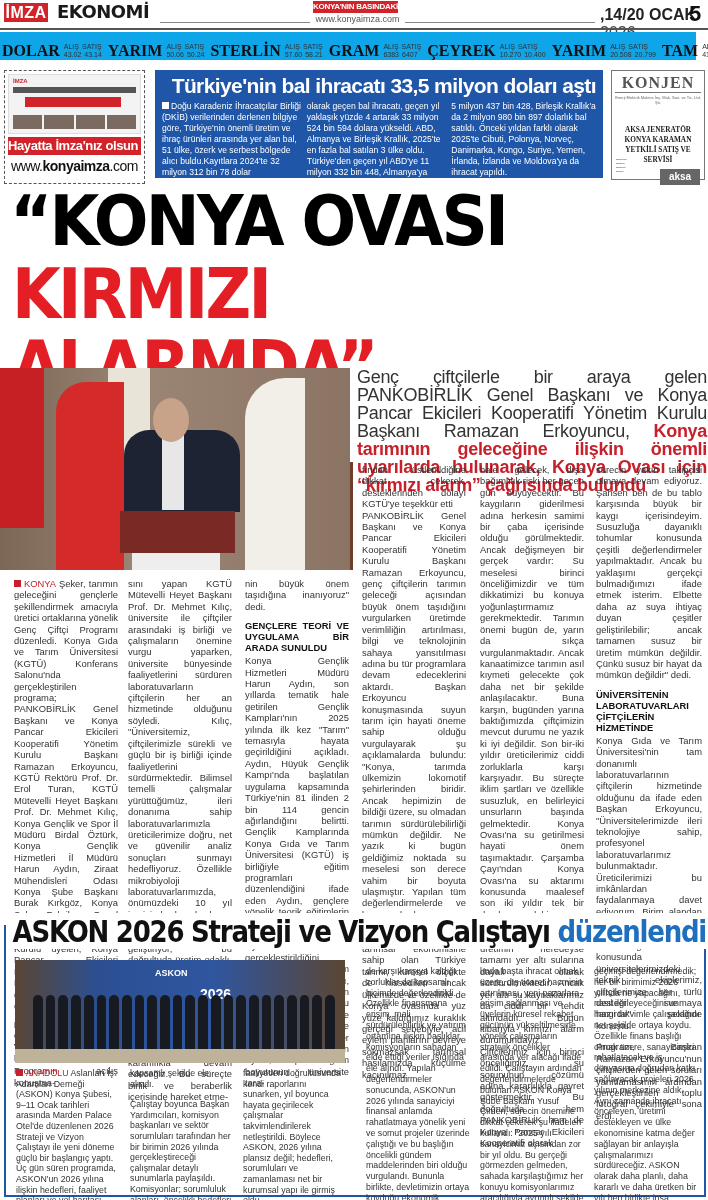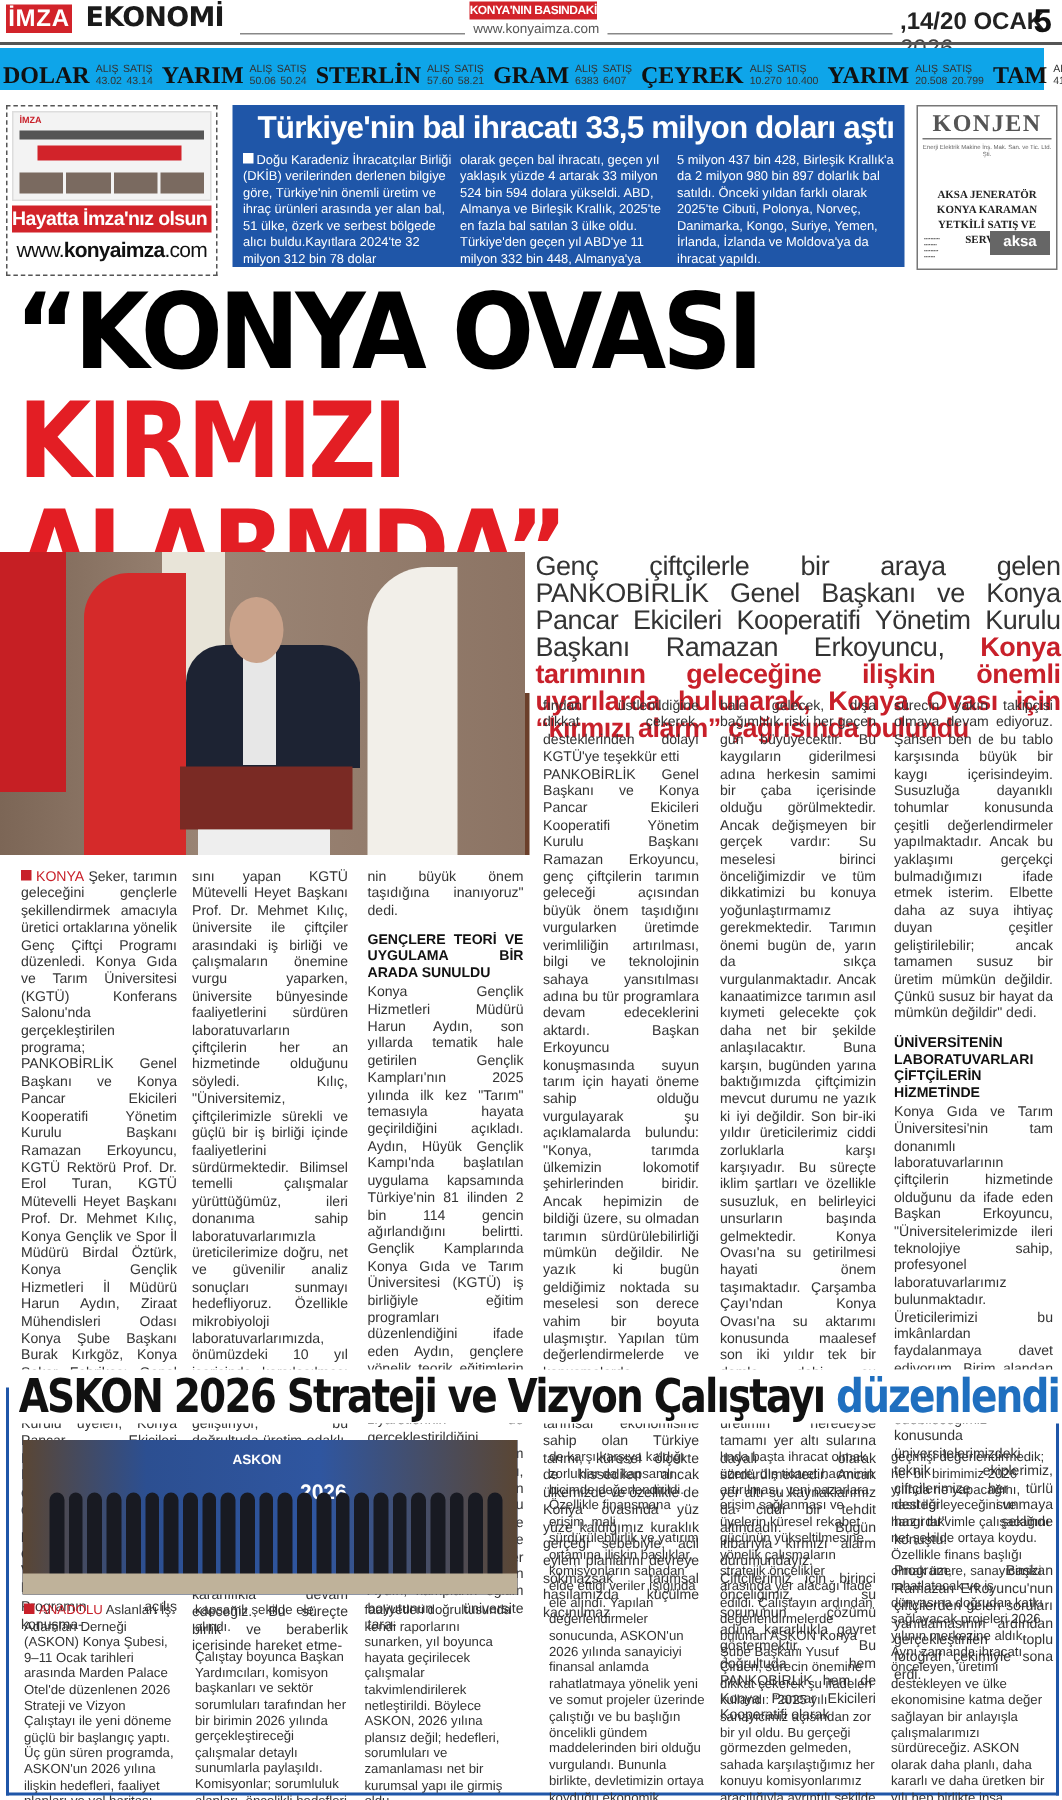--- a/index.html
+++ b/index.html
@@ -37,21 +37,21 @@
 #bluebox h2{font-size:21px;font-weight:bold;text-align:right;letter-spacing:-0.6px;line-height:24px}
 #bluebox .cols{display:flex;margin-top:3px;font-size:8.6px;line-height:11px}
 #bluebox .cols p{flex:1}
 .sq{display:inline-block;width:7px;height:7px;background:#fff;margin-right:2px}
 
 #konjen{left:611px;top:70px;width:94px;height:110px;border:1px solid #777;padding:3px;text-align:center}
 #konjen .brand{font-family:"Liberation Serif",serif;font-weight:bold;font-size:16px;color:#555;letter-spacing:1px;border-bottom:1px solid #777;line-height:18px}
 #konjen .sub{font-size:4px;color:#666;margin-top:2px}
 #konjen .main{font-family:"Liberation Serif",serif;font-size:7.3px;color:#222;line-height:10px;margin-top:20px;font-weight:bold}
 #konjen .addr{position:absolute;left:4px;top:86px;width:44px;font-size:3px;color:#666;line-height:4px;text-align:left}
-#konjen .aksa{position:absolute;right:4px;top:83px;width:40px;height:16px;background:#666;color:#fff;font-size:10px;font-weight:bold;line-height:16px}
+#konjen .aksa{position:absolute;right:4px;top:98px;width:40px;height:16px;background:#666;color:#fff;font-size:10px;font-weight:bold;line-height:16px}
 
 #hl1{left:10px;top:185px;width:700px;font-family:"DejaVu Sans",sans-serif;font-weight:bold;font-size:70px;line-height:72px;color:#000;letter-spacing:-3px;transform:scaleX(0.92);transform-origin:left}
 #hl2{left:12px;top:258px;font-family:"DejaVu Sans",sans-serif;font-weight:bold;font-size:70px;line-height:72px;color:#e31e24;letter-spacing:-3px;transform:scaleX(0.9);transform-origin:left}
 
 #photo1{left:0;top:368px;width:350px;height:202px;background:#8c7664;overflow:hidden}
 #photo1 .wall{position:absolute;inset:0;background:linear-gradient(90deg,#7c6656 0,#9b8575 40%,#8c7464 100%)}
 #photo1 .flagL{position:absolute;left:0;top:0;width:44px;height:160px;background:#c61f24}
 #photo1 .flag2{position:absolute;left:56px;top:14px;width:68px;height:190px;background:#d52a2a;border-radius:30px 0 0 0}
 #photo1 .banner{position:absolute;left:108px;top:0;width:42px;height:150px;background:#e8e4d8}
 #photo1 .flagR{position:absolute;left:245px;top:10px;width:60px;height:192px;background:#f2efe9;border-radius:40px 0 0 0}

